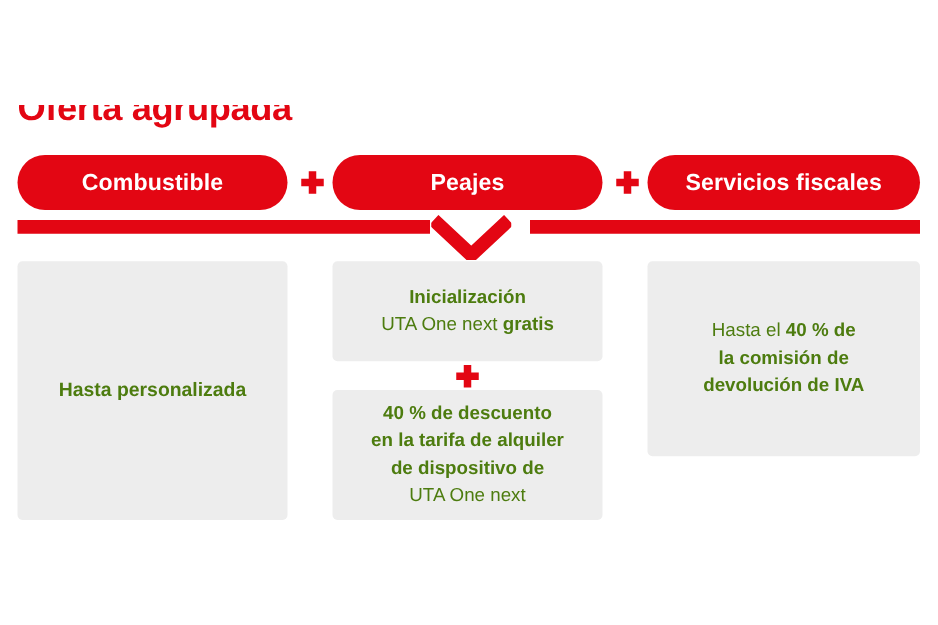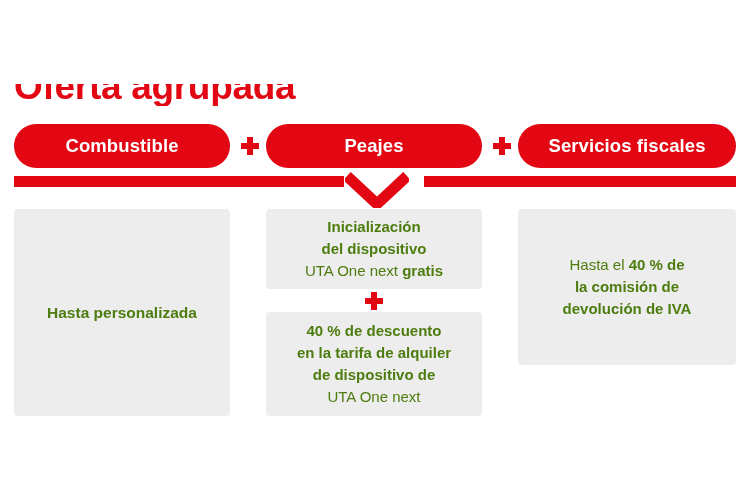--- a/index.html
+++ b/index.html
@@ -25,21 +25,21 @@
     left: 0px;
     top: 84px;
     width: 750px;
     height: 22px;
     overflow: hidden;
   }
   .title-clip .title-text {
     position: absolute;
     left: 14px;
     top: -14px;
-    font-size: 37px;
+    font-size: 29px;
     font-weight: bold;
     color: #e30613;
     letter-spacing: -0.3px;
     white-space: nowrap;
     line-height: 34px;
   }
 
   
   .pill-row {
     position: absolute;
@@ -189,21 +189,20 @@
 
   <div class="card card-left">
     <div class="inner">
       <div>Hasta personalizada</div>
     </div>
   </div>
 
   <div class="card card-mid-top">
     <div class="inner">
       <div class="b">Inicialización</div>
-      <div class="b">del dispositivo</div>
       <div><span class="r">UTA One next </span><span class="b">gratis</span></div>
     </div>
   </div>
 
   <div class="plus plus-c"></div>
 
   <div class="card card-mid-bottom">
     <div class="inner">
       <div class="b">40 % de descuento</div>
       <div class="b">en la tarifa de alquiler</div>

